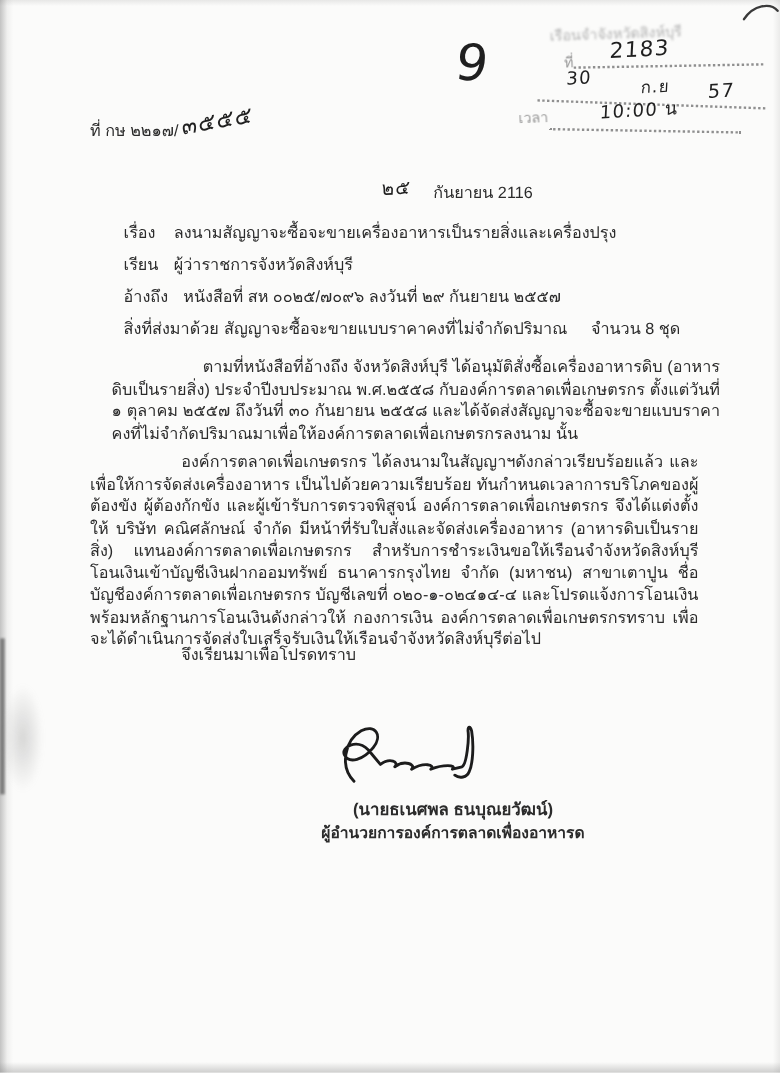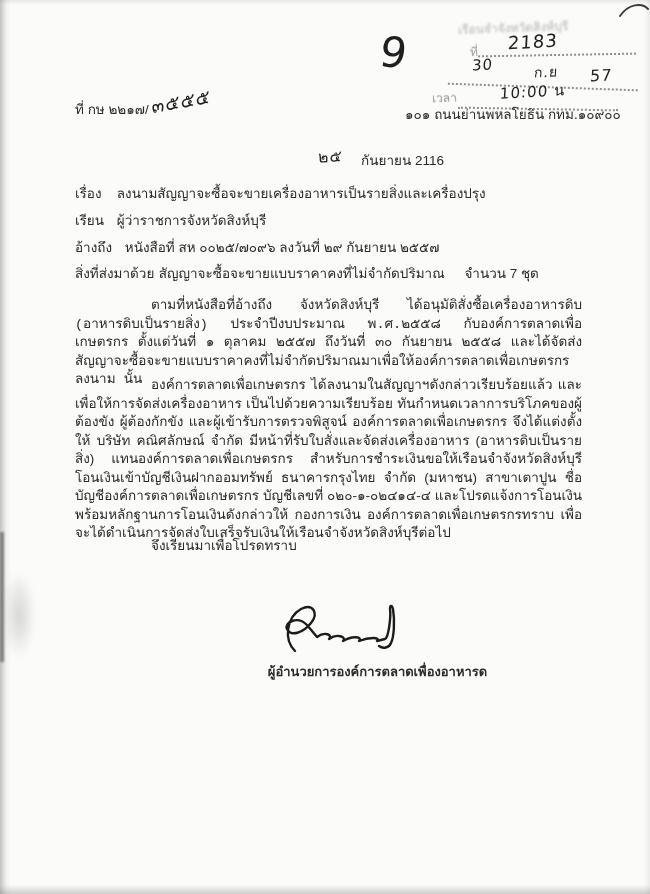--- a/index.html
+++ b/index.html
@@ -5,21 +5,21 @@
   html,body{margin:0;padding:0;}
   body{
     width:650px;height:894px;position:relative;overflow:hidden;
     background:#fbfbfa;
     font-family:"Liberation Sans","DejaVu Sans",sans-serif;
     color:#2b2b2b;
   }
   .abs{position:absolute;}
   .txt{font-size:13.5px;line-height:18px;color:#2b2b2b;white-space:nowrap;}
   .para{font-size:13.5px;line-height:18.5px;color:#2b2b2b;text-align:justify;white-space:normal;}
-  .label{display:inline-block;}
+  .label{display:inline-block;margin-left:28px;}
   
   .hand{
     font-family:"DejaVu Sans",sans-serif;
     color:#1f1f1f;
     transform:skewX(-6deg) rotate(-3deg);
     display:inline-block;
     letter-spacing:1px;
   }
   .stamp-gray{color:#9a9a9a;filter:blur(0.4px);}
   .dots{display:inline-block;border-bottom:2px dotted #8f8f8f;height:10px;}
@@ -66,21 +66,20 @@
   <div class="abs dots" style="left:28px;top:82px;width:160px;transform:rotate(1deg);"></div>
 </div>
 
 <div class="abs hand" style="left:380px;top:28px;font-size:42px;transform:rotate(4deg) skewX(-4deg);">9</div>
 
 <div class="abs txt" style="left:75px;top:98px;">
   <span>ที่ กษ ๒๒๑๗/</span><span class="hand" style="font-size:19px;transform:rotate(-10deg) skewX(-8deg);position:relative;top:-6px;left:2px;">๓๕๕๕</span>
 </div>
 
 <div class="abs" style="left:405px;top:101px;">
-  <div class="txt" style="margin-top:5px;">๑๐๑ ถนนย่านพหลโยธิน กทม.๑๐๙๐๐</div>
 </div>
 
 <div class="abs" style="left:318px;top:147px;">
   <span class="hand" style="font-size:16px;position:relative;top:-3px;">๒๕</span>
   <span class="txt" style="margin-left:14px;">กันยายน 2116</span>
 </div>
 
 <div class="abs txt" style="left:75px;top:185px;">
   <span class="label" style="width:38px;">เรื่อง</span>
   <span>ลงนามสัญญาจะซื้อจะขายเครื่องอาหารเป็นรายสิ่งและเครื่องปรุง</span>
@@ -92,30 +91,31 @@
 </div>
 
 <div class="abs txt" style="left:75px;top:239px;">
   <span class="label" style="width:46px;">อ้างถึง</span>
   <span>หนังสือที่ สห ๐๐๒๕/๗๐๙๖  ลงวันที่ ๒๙ กันยายน ๒๕๕๗</span>
 </div>
 
 <div class="abs txt" style="left:75px;top:265px;">
   <span class="label" style="width:80px;">สิ่งที่ส่งมาด้วย</span>
   <span>สัญญาจะซื้อจะขายแบบราคาคงที่ไม่จำกัดปริมาณ</span>
-  <span style="margin-left:16px;">จำนวน 7 ชุด</span>
+  <span style="margin-left:16px;">จำนวน 8 ชุด</span>
 </div>
 
-<div class="abs para" style="left:75px;top:297px;width:507px;text-indent:76px;font-family:Liberation Mono, monospace;">ตามที่หนังสือที่อ้างถึง จังหวัดสิงห์บุรี ได้อนุมัติสั่งซื้อเครื่องอาหารดิบ (อาหารดิบเป็นรายสิ่ง) ประจำปีงบประมาณ พ.ศ.๒๕๕๘ กับองค์การตลาดเพื่อเกษตรกร ตั้งแต่วันที่ ๑ ตุลาคม ๒๕๕๗ ถึงวันที่ ๓๐ กันยายน ๒๕๕๘  และได้จัดส่งสัญญาจะซื้อจะขายแบบราคาคงที่ไม่จำกัดปริมาณมาเพื่อให้องค์การตลาดเพื่อเกษตรกรลงนาม   นั้น</div>
+<div class="abs para" style="left:93px;top:297px;width:507px;text-indent:76px;">ตามที่หนังสือที่อ้างถึง จังหวัดสิงห์บุรี ได้อนุมัติสั่งซื้อเครื่องอาหารดิบ (อาหารดิบเป็นรายสิ่ง) ประจำปีงบประมาณ พ.ศ.๒๕๕๘ กับองค์การตลาดเพื่อเกษตรกร ตั้งแต่วันที่ ๑ ตุลาคม ๒๕๕๗ ถึงวันที่ ๓๐ กันยายน ๒๕๕๘  และได้จัดส่งสัญญาจะซื้อจะขายแบบราคาคงที่ไม่จำกัดปริมาณมาเพื่อให้องค์การตลาดเพื่อเกษตรกรลงนาม   นั้น</div>
 
 <div class="abs para" style="left:75px;top:376px;width:507px;text-indent:76px;">องค์การตลาดเพื่อเกษตรกร ได้ลงนามในสัญญาฯดังกล่าวเรียบร้อยแล้ว และเพื่อให้การจัดส่งเครื่องอาหาร เป็นไปด้วยความเรียบร้อย ทันกำหนดเวลาการบริโภคของผู้ต้องขัง ผู้ต้องกักขัง และผู้เข้ารับการตรวจพิสูจน์ องค์การตลาดเพื่อเกษตรกร จึงได้แต่งตั้งให้ บริษัท คณิศลักษณ์ จำกัด มีหน้าที่รับใบสั่งและจัดส่งเครื่องอาหาร (อาหารดิบเป็นรายสิ่ง) แทนองค์การตลาดเพื่อเกษตรกร  สำหรับการชำระเงินขอให้เรือนจำจังหวัดสิงห์บุรี โอนเงินเข้าบัญชีเงินฝากออมทรัพย์ ธนาคารกรุงไทย จำกัด (มหาชน) สาขาเตาปูน ชื่อบัญชีองค์การตลาดเพื่อเกษตรกร บัญชีเลขที่ ๐๒๐-๑-๐๒๔๑๔-๔ และโปรดแจ้งการโอนเงินพร้อมหลักฐานการโอนเงินดังกล่าวให้ กองการเงิน องค์การตลาดเพื่อเกษตรกรทราบ เพื่อจะได้ดำเนินการจัดส่งใบเสร็จรับเงินให้เรือนจำจังหวัดสิงห์บุรีต่อไป</div>
 
 <div class="abs txt" style="left:151px;top:537px;">จึงเรียนมาเพื่อโปรดทราบ</div>
 
 <div class="abs" style="left:255px;top:596px;width:245px;text-align:center;">
   <svg width="150" height="62" style="margin:3px 0 0 18px;display:block;">
     <path d="M22,52 C10,40 14,18 28,10 C40,4 46,14 38,24 C30,34 18,38 14,30 C11,24 24,16 34,26 L44,38 C52,32 60,36 56,40 C64,34 74,38 70,42 C80,36 90,38 86,42 C96,38 108,38 104,42 L112,40 C116,38 118,16 117,10 C117,6 119,6 120,10 C122,22 121,38 118,44 C116,49 110,50 106,47" stroke="#1c1c1c" stroke-width="2.4" fill="none" stroke-linecap="round" stroke-linejoin="round"></path>
   </svg>
+  <div class="txt bold" style="margin-top:4px;font-size:14px;white-space:nowrap;">(นายธเนศพล  ธนบุณยวัฒน์)</div>
   <div class="txt bold" style="margin-top:2px;font-size:13px;white-space:nowrap;">ผู้อำนวยการองค์การตลาดเพื่องอาหารด</div>
 </div>
 
 <div class="abs" style="left:75px;top:742px;">
 </div>
 
 </body></html>

